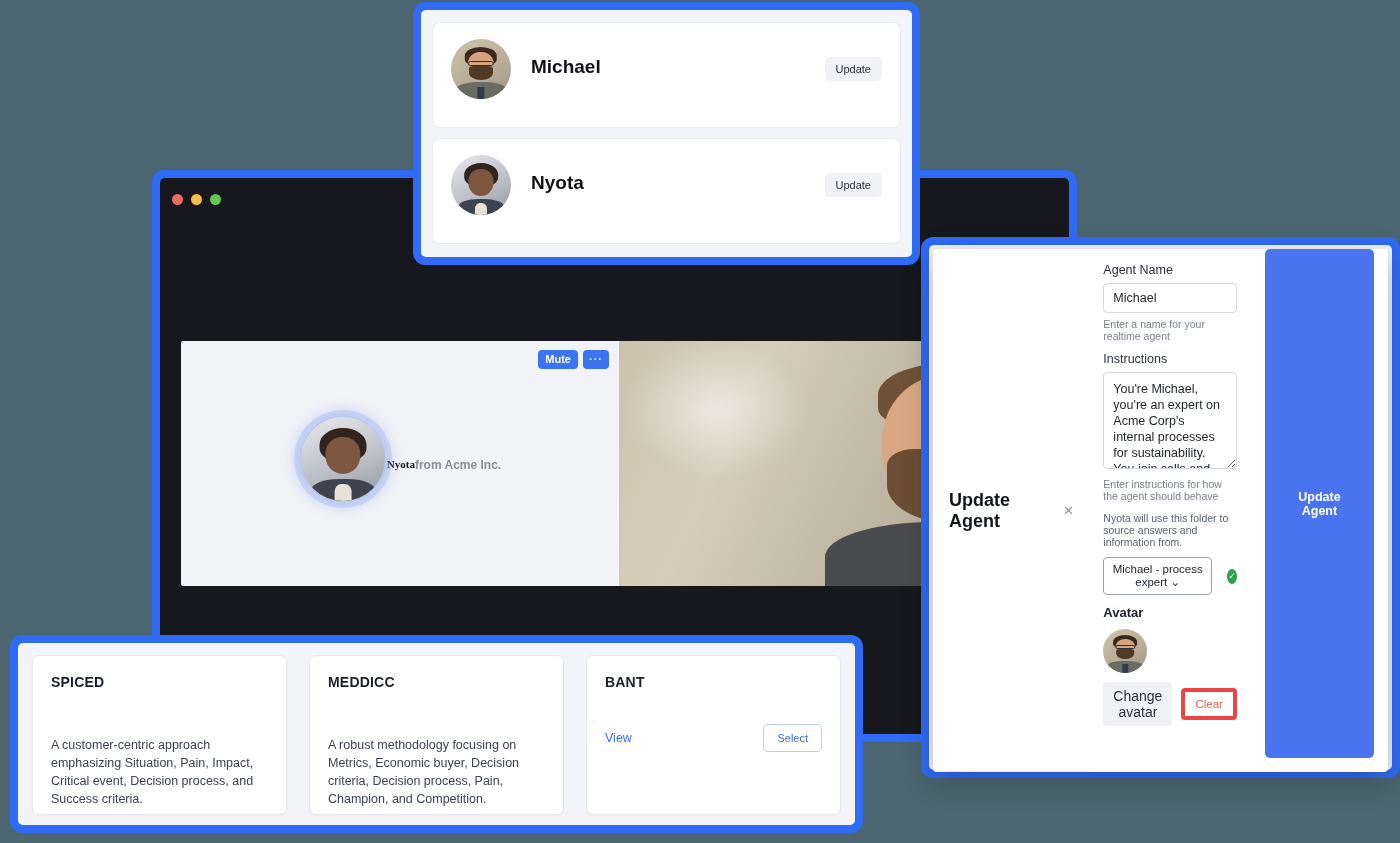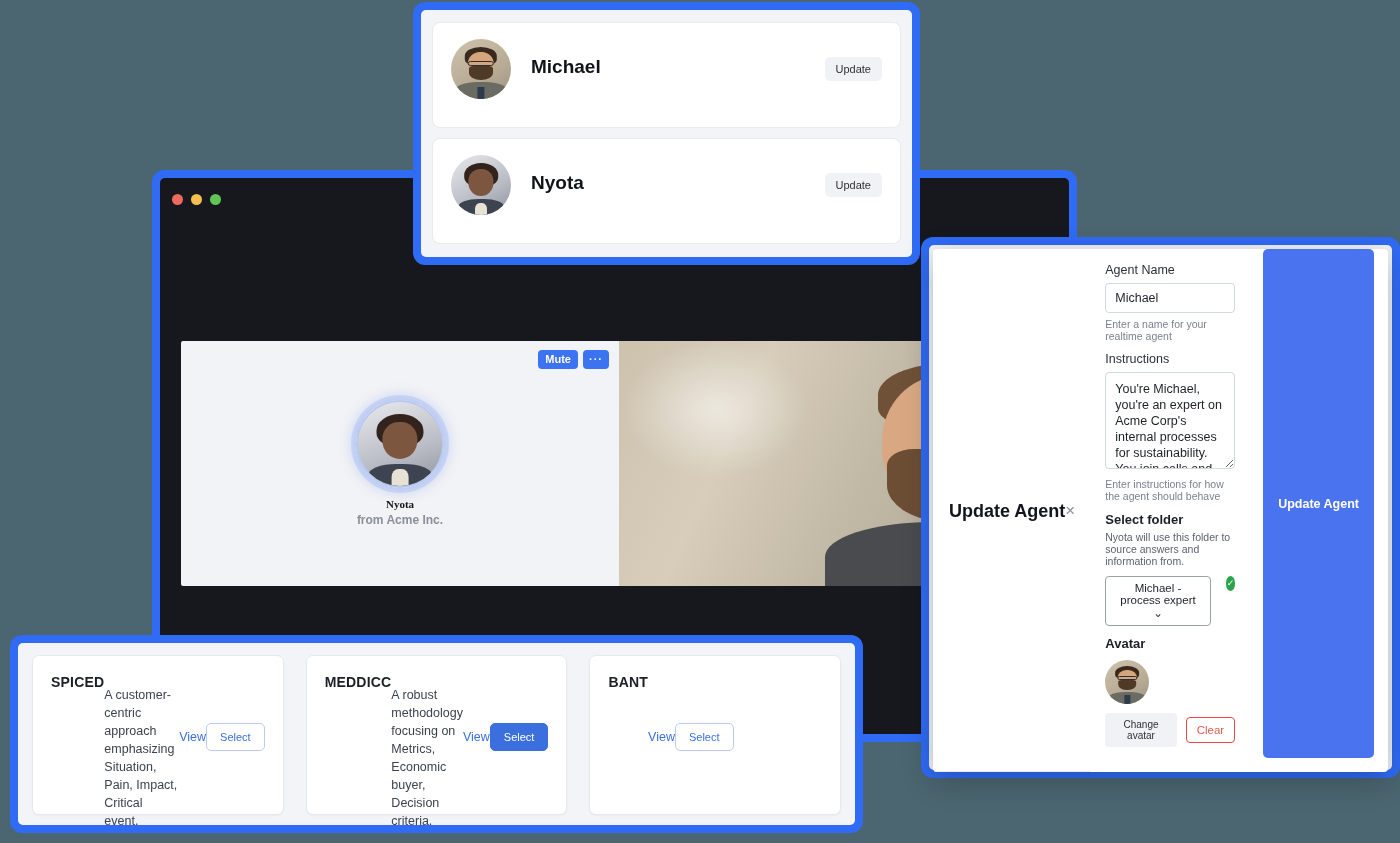--- a/index.html
+++ b/index.html
@@ -56,21 +56,21 @@
     width: 877px; height: 245px;
     display: flex;
     background: #0f1115;
     border-radius: 2px;
     overflow: hidden;
   }
   #agent-tile {
     width: 438px; height: 100%;
     background: #f2f3f6;
     position: relative;
-    display: flex; flex-direction: column;
+    display: flex; 
     align-items: center; justify-content: center;
   }
   #tile-controls {
     position: absolute; top: 9px; right: 10px;
     display: flex; gap: 5px; align-items: center;
   }
   .ctl-btn {
     background: #3b73f0;
     color: #fff;
     border: none;
@@ -156,22 +156,23 @@
   
   #methodology-window { left: 10px; top: 635px; width: 853px; height: 198px; }
   #methodology-body { display: flex; gap: 22px; padding: 12px 14px; }
   .method-card {
     flex: 1;
     background: #ffffff;
     border: 1px solid #e6e8ed;
     border-radius: 7px;
     padding: 18px 18px 14px 18px;
     height: 160px;
-    display: flex; flex-direction: row;
+    display: flex; flex-direction: column;
     box-shadow: 0 1px 2px rgba(16,24,40,0.04);
+    gap: 34px;
   }
   .method-title { font-size: 14px; font-weight: 700; color: #1b1f27; letter-spacing: .2px; }
   .method-desc { font-size: 12.5px; line-height: 18px; color: #3c424e; margin-top: 12px; flex: 1; }
   .method-foot { display: flex; align-items: center; justify-content: space-between; }
   .view-link { font-size: 12.5px; color: #3b6fdd; cursor: pointer; }
   .select-btn {
     font-size: 11px; border-radius: 5px; padding: 7px 13px;
     font-family: "Liberation Sans", sans-serif; cursor: pointer;
   }
   .select-btn.outline { background: #fff; color: #3b6fdd; border: 1px solid #b9ccf2; }
@@ -210,21 +211,21 @@
     width: 100%; height: 97px;
     border: 1px solid #d3d7de; border-radius: 4px;
     padding: 8px 9px; font-size: 12.5px; line-height: 16px;
     color: #1d2128; resize: vertical;
     font-family: "Liberation Sans", sans-serif;
     background: #fff;
     overflow: hidden;
   }
   .section-title { font-size: 13px; font-weight: 700; color: #1b1f27; margin-top: 4px; }
   .section-sub { font-size: 10.5px; color: #5c626d; margin-top: 4px; margin-bottom: 9px; }
-  .folder-row { display: flex; align-items: flex-start; gap: 15px; margin-bottom: 10px; }
+  .folder-row { display: flex; align-items: center; gap: 15px; margin-bottom: 10px; }
   .folder-select {
     border: 1px solid #9aa1ad; border-radius: 4px;
     background: #fff; padding: 5px 8px;
     font-size: 11.5px; color: #1d2128;
     font-family: "Liberation Sans", sans-serif; cursor: pointer;
   }
   .check-badge {
     width: 15px; height: 15px; border-radius: 50%;
     background: #2aa34a; color: #fff;
     display: flex; align-items: center; justify-content: center;
@@ -232,25 +233,25 @@
   }
   .avatar-preview {
     width: 44px; height: 44px; border-radius: 50%;
     background: linear-gradient(150deg, #cfc3ad 0%, #b7ab96 60%, #9b9383 100%);
     position: relative; overflow: hidden;
     margin: 9px 0 9px 0;
   }
   .avatar-btn-row { display: flex; align-items: center; gap: 9px; }
   .btn-grey {
     background: #f1f2f5; color: #2c303a; border: none;
-    border-radius: 4px; font-size: 10px; padding: 6px 10px;
+    border-radius: 4px; font-size: 14px; padding: 6px 10px;
     font-family: "Liberation Sans", sans-serif; cursor: pointer;
   }
   .btn-danger-outline {
-    background: #fff; color: #e05a52; border: 1px solid #ef4444;
+    background: #fff; color: #e05a52; border: 4px solid #ef4444;
     border-radius: 4px; font-size: 11.5px; padding: 6px 10px;
     font-family: "Liberation Sans", sans-serif; cursor: pointer;
   }
   #modal-footer { padding: 0 14px 14px 14px; display: flex; justify-content: flex-end; }
   #update-agent-submit {
     background: #4a73ef; color: #fff; border: none;
     border-radius: 5px; font-size: 12.5px; font-weight: 600;
     padding: 9px 15px;
     font-family: "Liberation Sans", sans-serif; cursor: pointer;
   }
@@ -379,21 +380,20 @@
       <div class="field-label">Agent Name</div>
       <input class="text-input" type="text" value="Michael" style="">
       <div class="field-hint">Enter a name for your realtime agent</div>
 
       <div class="field-label">Instructions</div>
       <textarea class="textarea-input" placeholder="Instructions" style="">You're Michael, you're an expert on Acme Corp's internal processes for sustainability. You join calls and answer inquiries about different areas of implementation.
 
 Personality:</textarea>
       <div class="field-hint">Enter instructions for how the agent should behave</div>
 
-      <div class="section-title">Select folder</div>
       <div class="section-sub">Nyota will use this folder to source answers and information from.</div>
       <div class="folder-row">
         <button class="folder-select">
           <span>Michael - process expert</span>
           <span>⌄</span>
         </button>
         <span class="check-badge">✓</span>
       </div>
 
       <div class="section-title">Avatar</div>

